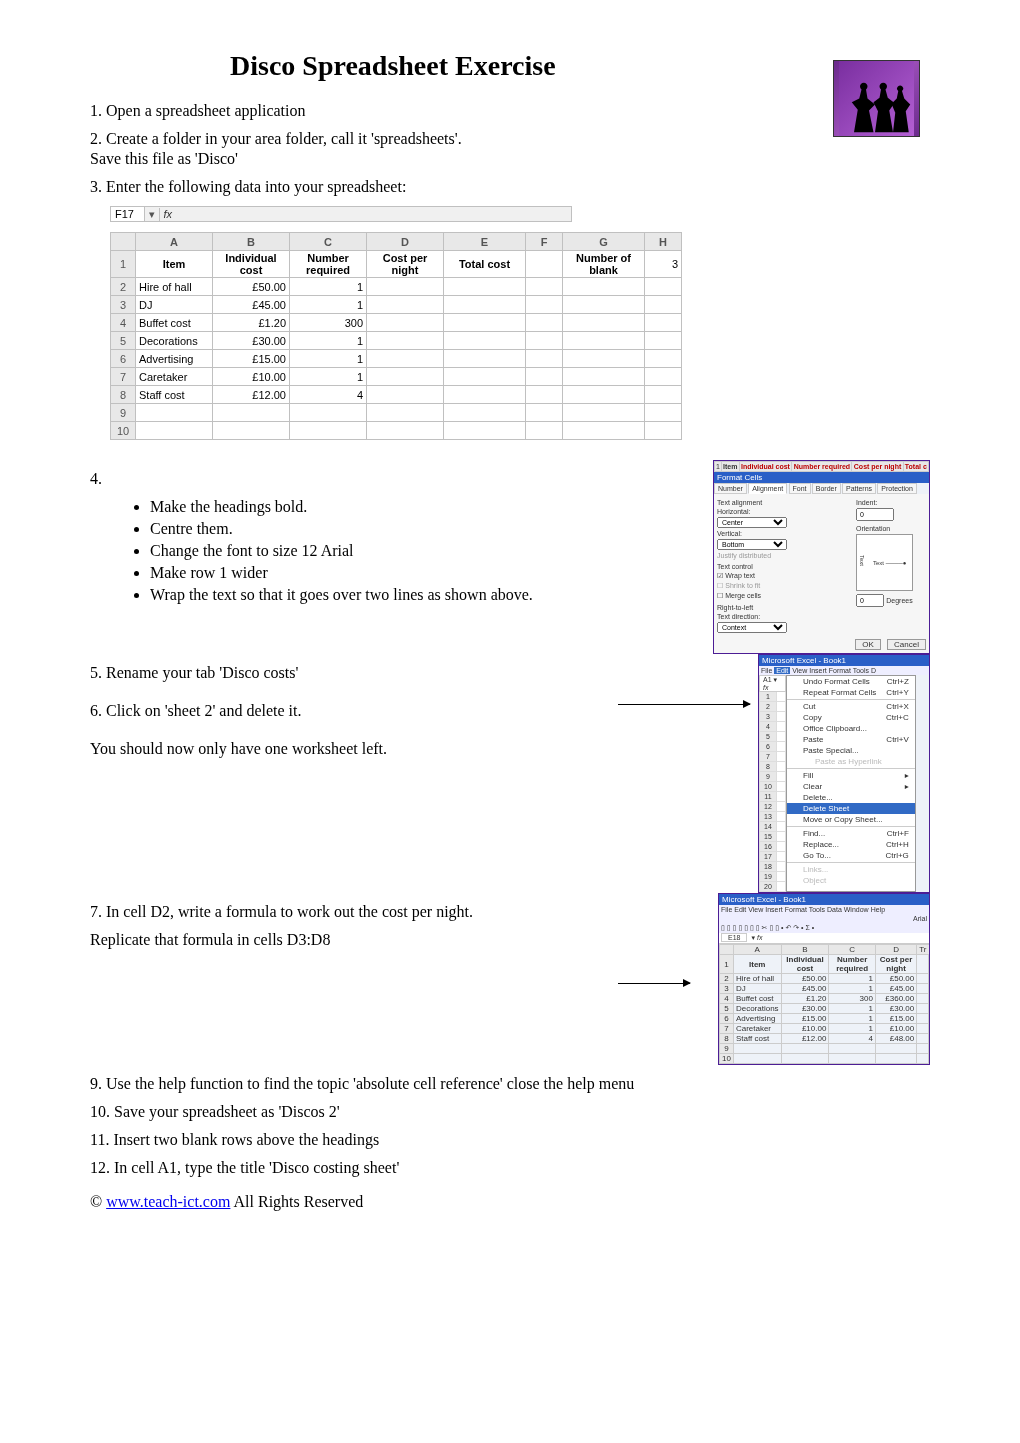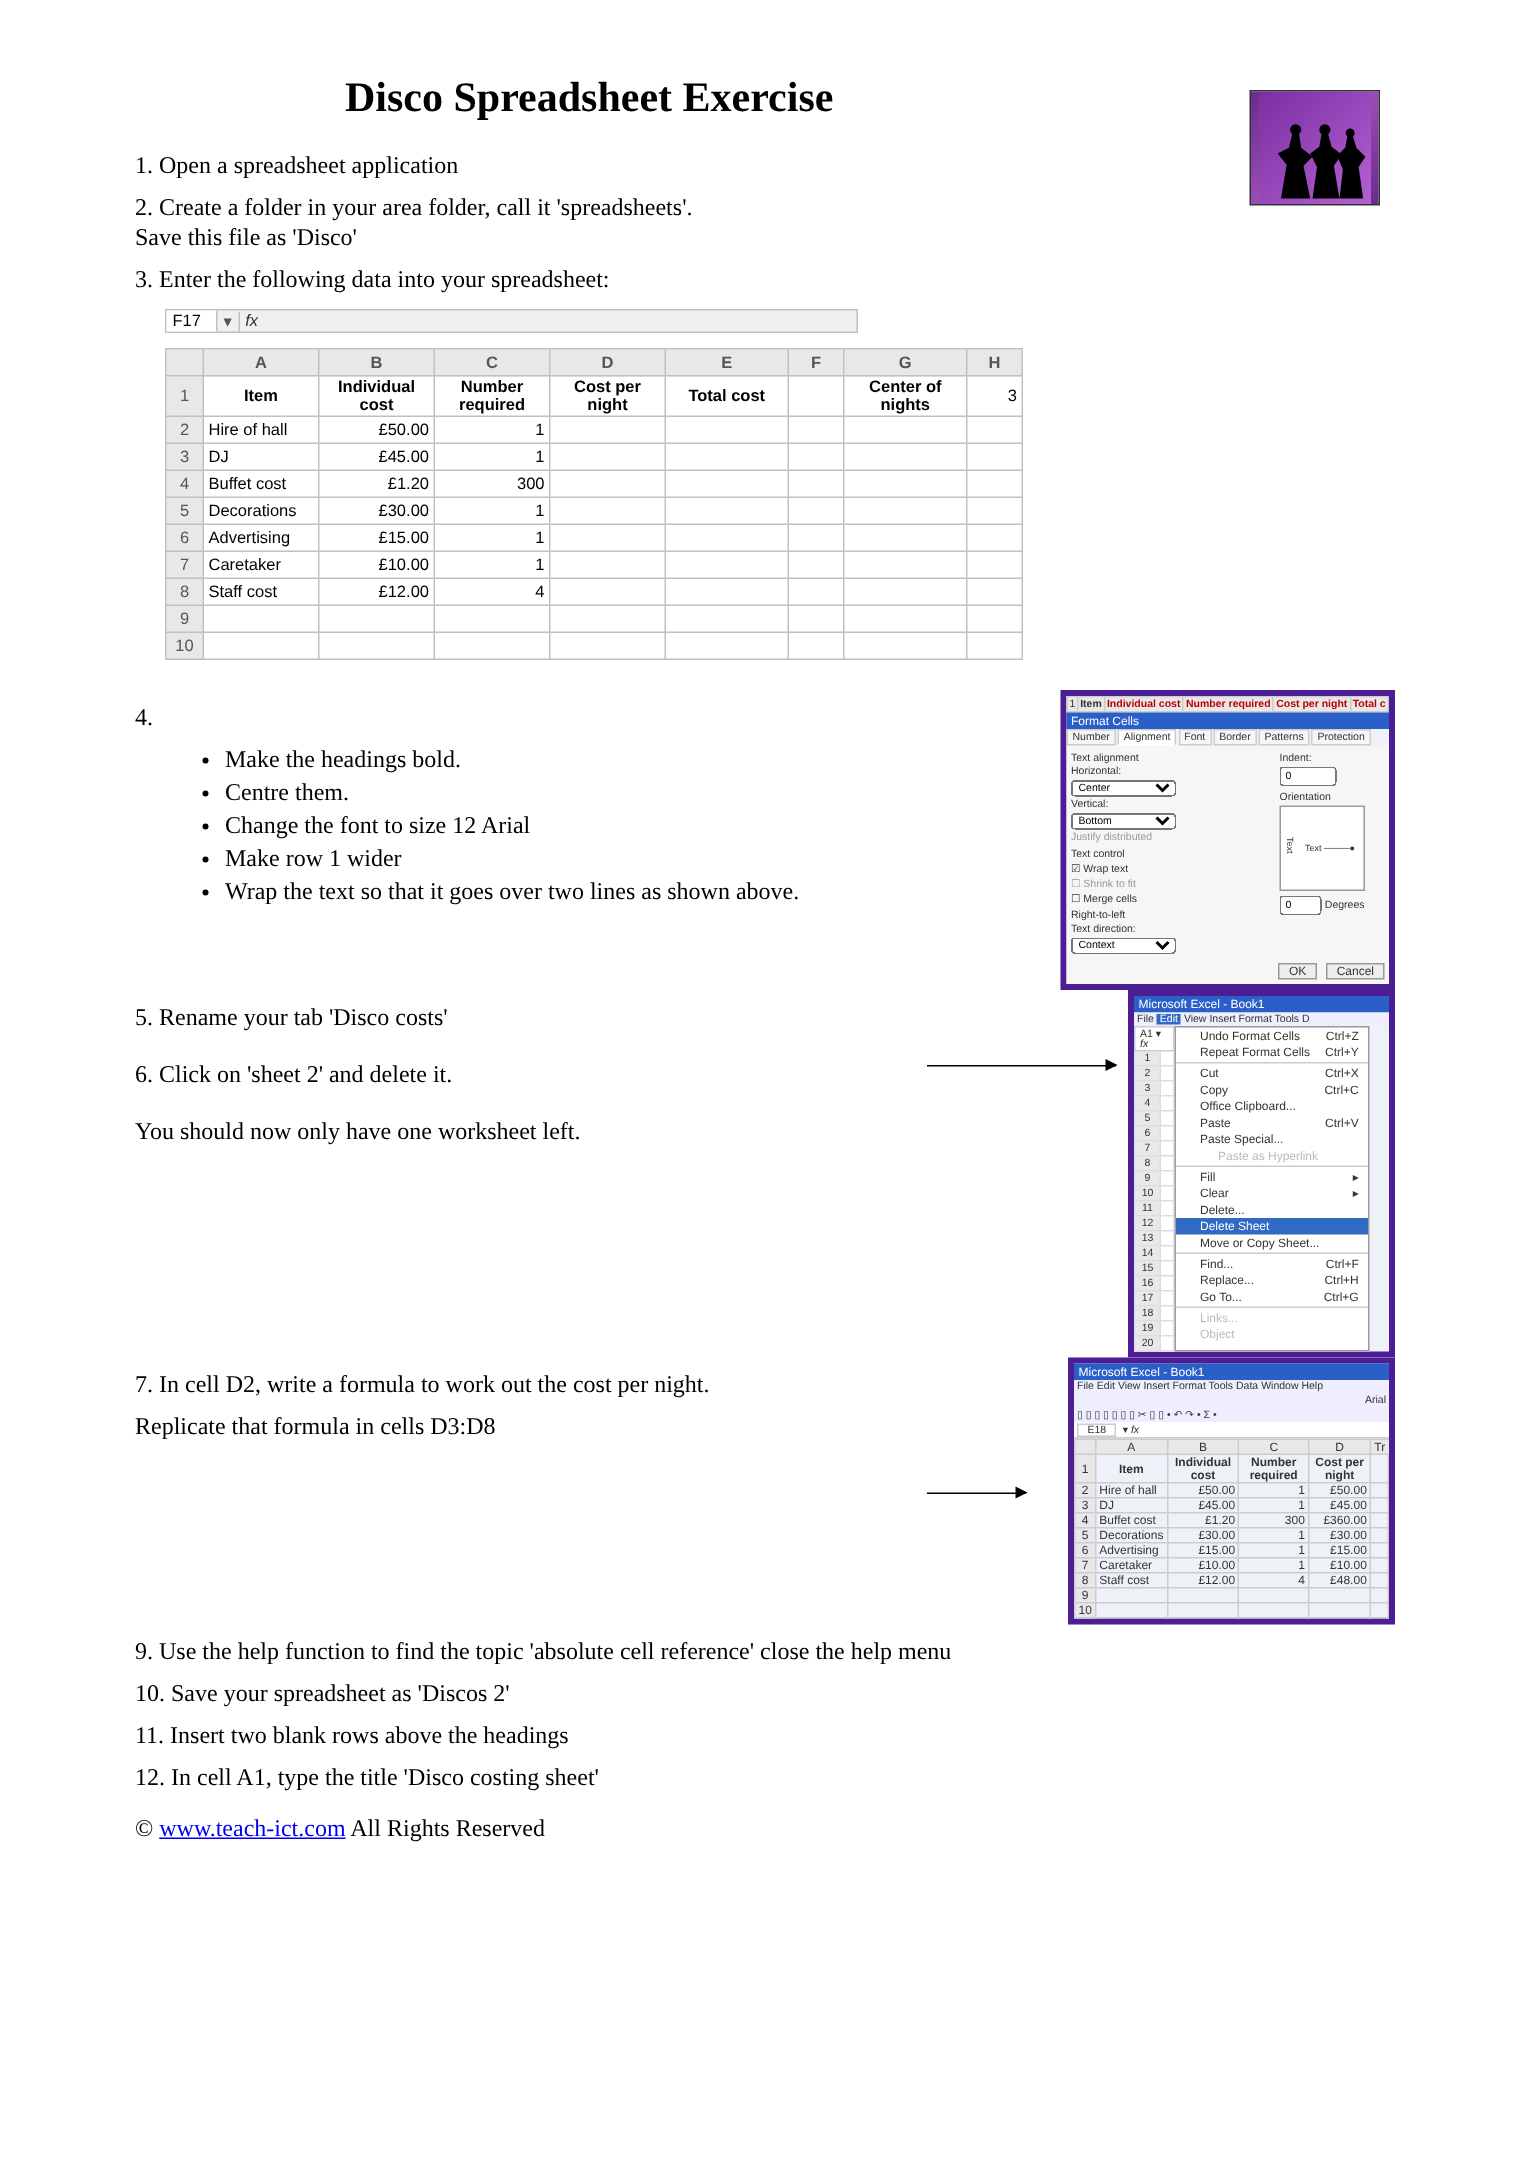--- a/index.html
+++ b/index.html
@@ -74,21 +74,21 @@
     border: 1px solid #c0c0c0;
     width: 460px;
     background: #f0f0f0;
   }
   .fbar .name { border-right: 1px solid #c0c0c0; padding: 1px 10px 1px 4px; background:#fff;}
   .fbar .drop { border-right: 1px solid #c0c0c0; padding: 0 4px; color:#555; }
   .fbar .fx { padding: 0 4px; font-style: italic; color:#333;}
 
   
   .mini {
-    border: 4px solid #4c1d95;
+    border: 1px solid #4c1d95;
     background: #eef2f8;
     font-family: Arial, sans-serif;
     font-size: 8px;
     color: #333;
     position: relative;
   }
   .mini .titlebar {
     background: #2a5fc7;
     color: #fff;
     padding: 1px 3px;
@@ -211,21 +211,21 @@
   </thead>
   <tbody id="sheet-body">
       <tr class="headrow">
         <td class="rowhdr">1</td>
         <td style="text-align:center;font-weight:bold">Item</td>
         <td style="text-align:center;font-weight:bold">Individual cost</td>
         <td style="text-align:center;font-weight:bold">Number required</td>
         <td style="text-align:center;font-weight:bold">Cost per night</td>
         <td style="text-align:center;font-weight:bold">Total cost</td>
         <td></td>
-        <td style="text-align:center;font-weight:bold">Center of nights</td>
+        <td style="text-align:center;font-weight:bold">Number of blank</td>
         <td class="num">3</td>
       </tr>
       <tr>
         <td class="rowhdr">2</td>
         <td>Hire of hall</td>
         <td class="num">£50.00</td>
         <td class="num">1</td>
         <td></td>
         <td></td>
         <td></td>

